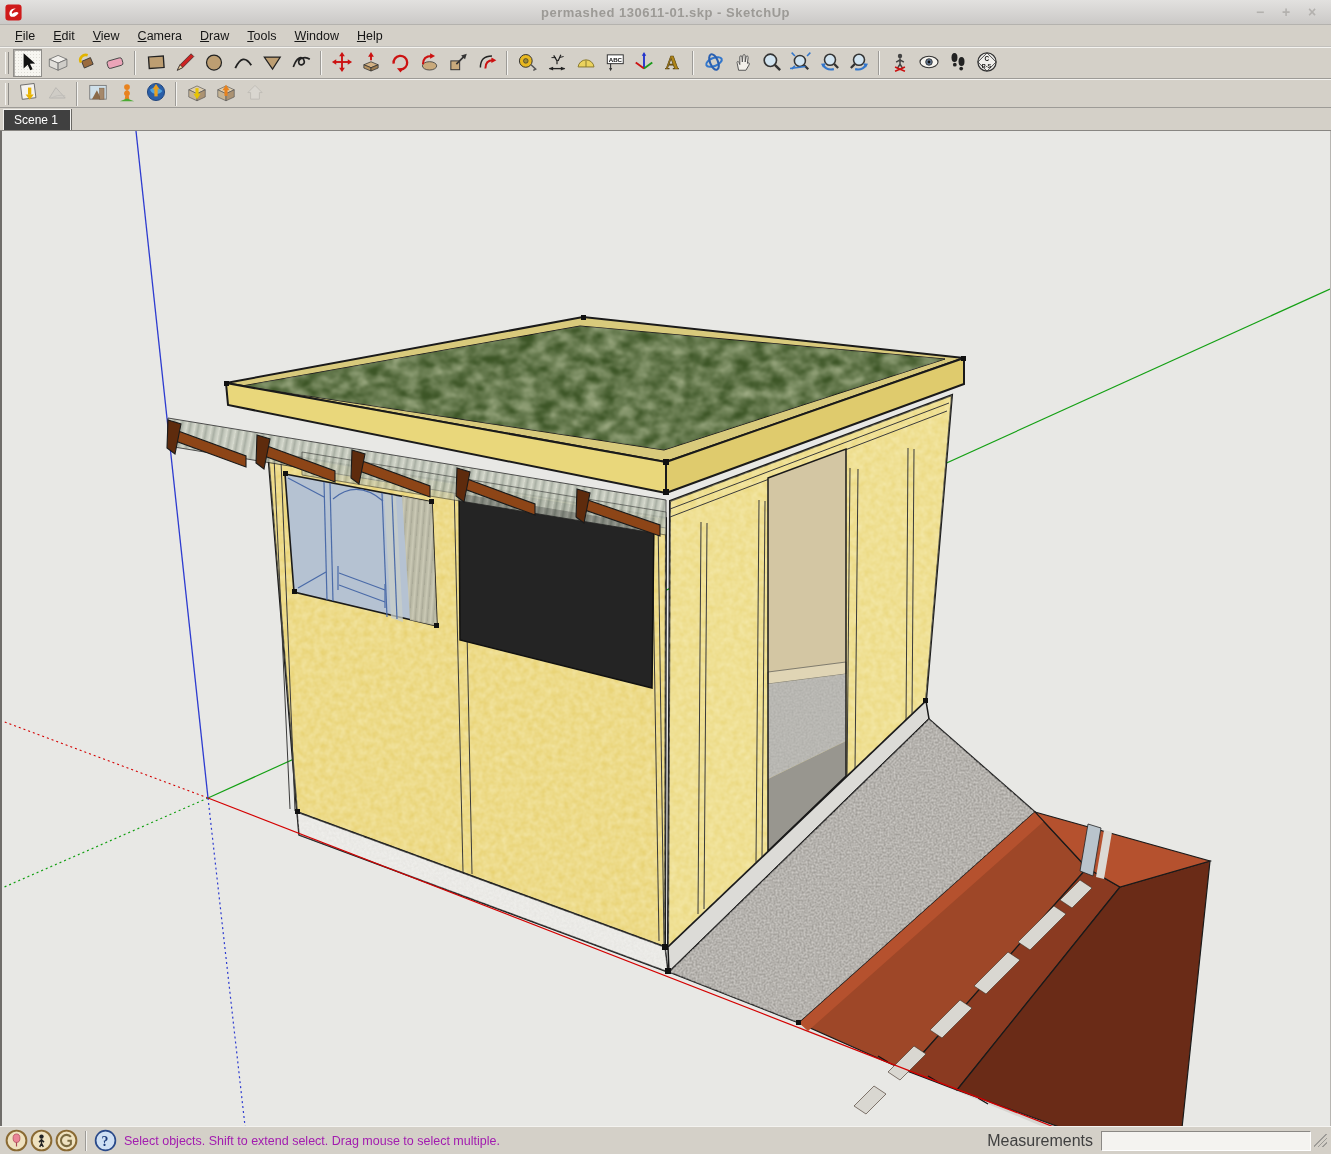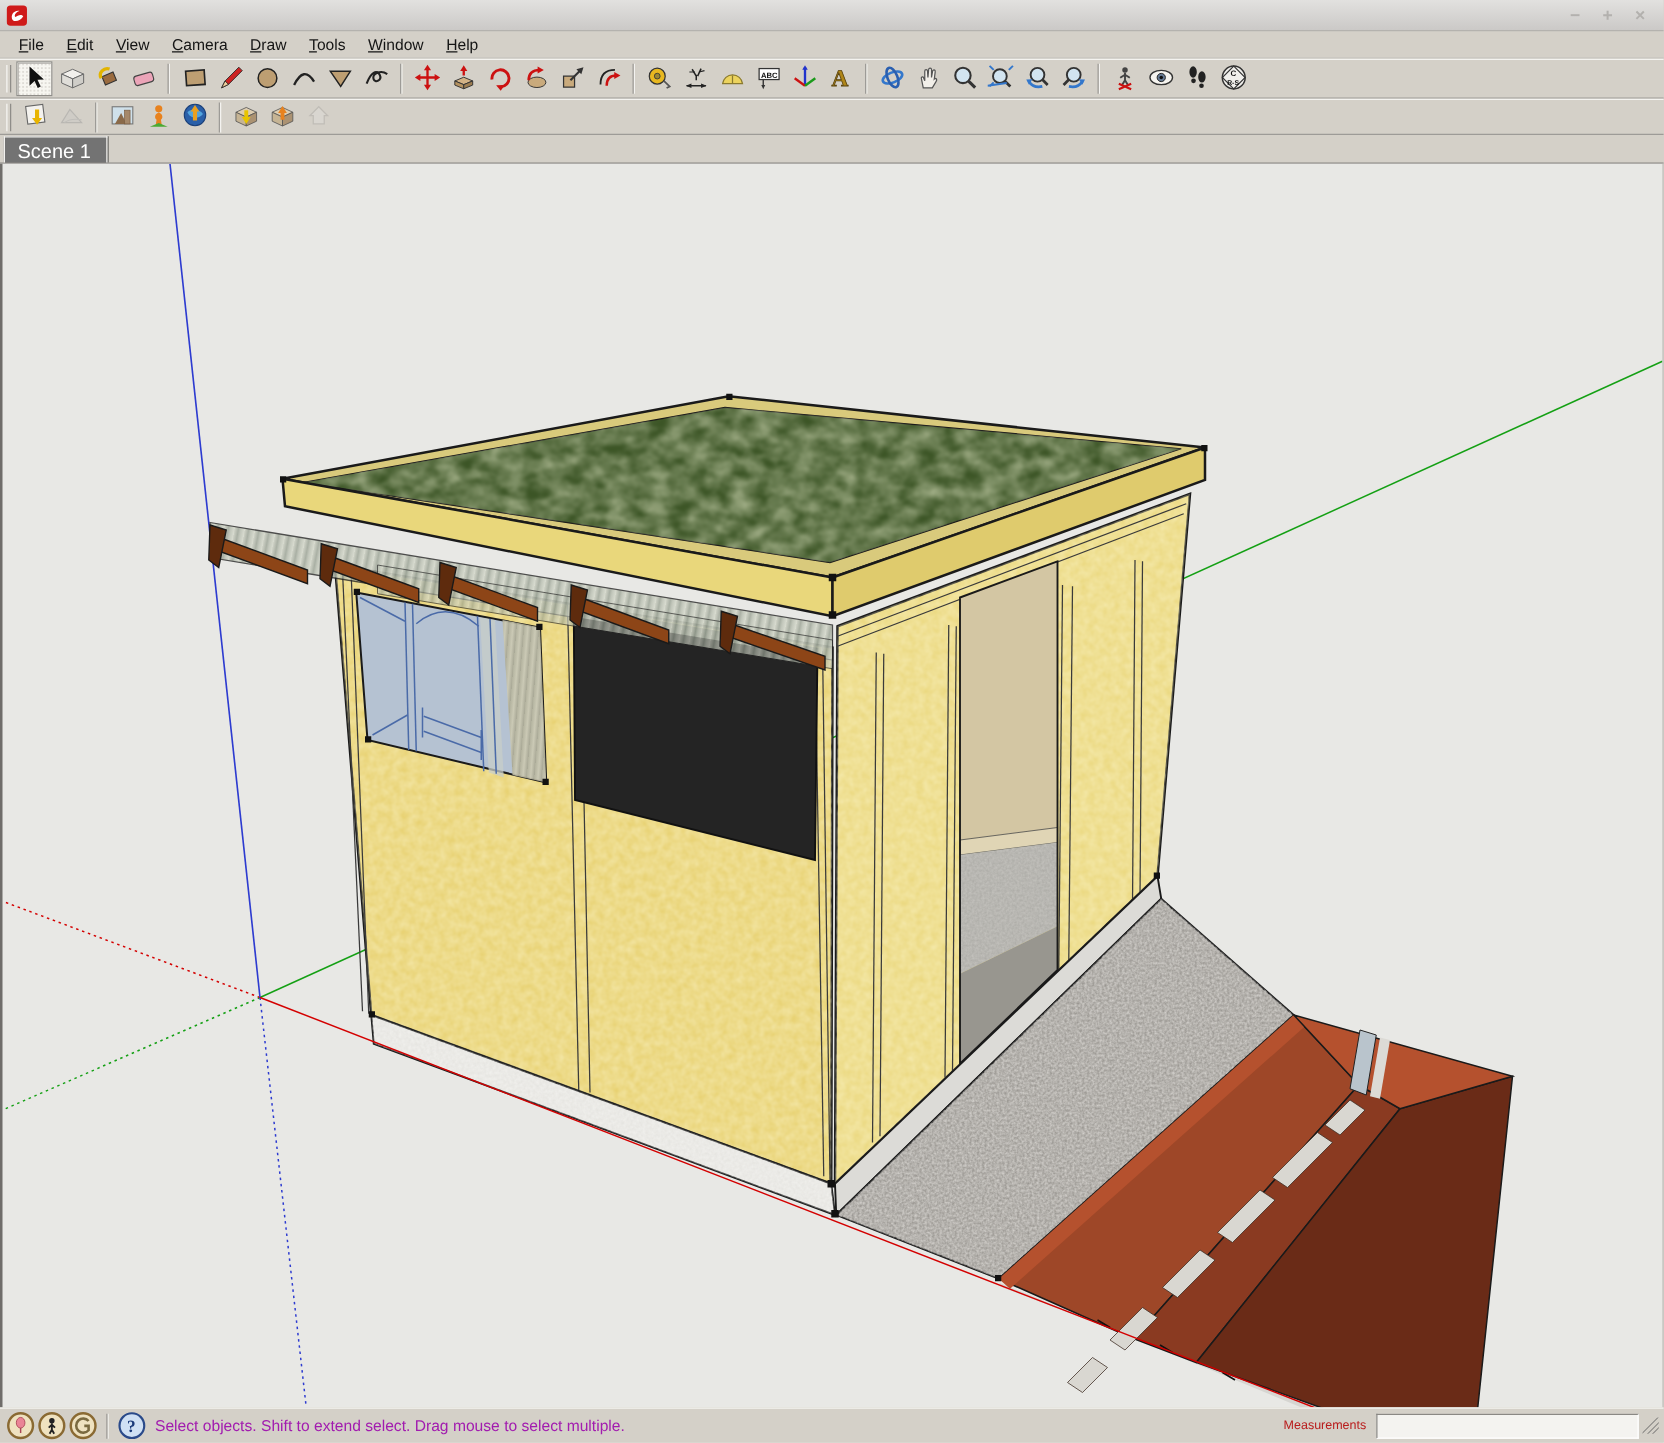--- a/index.html
+++ b/index.html
@@ -25,47 +25,48 @@
   .toolbar.row2{height:29px;flex:0 0 29px;}
   .tb-grip{width:4px;height:22px;border-left:1px solid #f6f5f2;border-right:1px solid #8f8d89;margin:0 4px 0 1px;}
   .tool-btn{width:29px;height:28px;display:flex;align-items:center;justify-content:center;background:transparent;border:1px solid transparent;padding:0;}
   .tool-btn svg{width:22px;height:22px;}
   .tool-btn.active{background:#f7f6f1;background-image:radial-gradient(#dedcd6 1px,transparent 1px);background-size:3px 3px;border:1px solid #8f8d89;box-shadow:inset 1px 1px 0 #aeaca8;}
   .tool-btn.disabled{opacity:.45;}
   .tb-sep{width:2px;height:24px;border-left:1px solid #9d9b97;border-right:1px solid #f4f3f0;margin:0 5px;}
 
   
   .scenebar{height:23px;flex:0 0 23px;background:#d4d0c8;display:flex;align-items:flex-end;padding-left:3px;border-bottom:1px solid #888682;}
-  .scene-tab{height:21px;padding:3px 12px 3px 10px;background:#737373;color:#fff;font-size:16px;border:1px solid #f2f1ee;border-bottom:none;box-shadow:1px 0 0 #6a6864;}
+  .scene-tab{height:21px;padding:3px 12px 3px 10px;background:#404040;color:#fff;font-size:12px;border:1px solid #f2f1ee;border-bottom:none;box-shadow:1px 0 0 #6a6864;}
 
   
   .viewport{flex:1 1 auto;position:relative;background:#e8e8e5;border-left:2px solid #6f6d6a;border-right:1px solid #b7b5b1;overflow:hidden;}
   .viewport svg{display:block;}
 
   
   .statusbar{height:28px;flex:0 0 28px;background:#d4d0c8;border-top:1px solid #f4f3f0;display:flex;align-items:center;padding:0 4px;position:relative;}
   .status-medal{width:23px;height:23px;margin:0 1px;}
   .status-sep{width:2px;height:20px;border-left:1px solid #9d9b97;border-right:1px solid #f4f3f0;margin:0 6px;}
   .status-msg{font-size:12.5px;color:#a21caf;margin-left:6px;}
-  .meas-label{margin-left:auto;font-size:10px;color:#b91c1c;padding-right:8px;}
+  .meas-label{margin-left:auto;font-size:16px;color:#404040;padding-right:8px;}
   .meas-box{width:210px;height:20px;background:#f4f3f0;border:1px solid #8a8884;border-right-color:#fff;border-bottom-color:#fff;font-size:12px;padding:0 4px;color:#111;}
   .grip{width:13px;height:13px;margin-left:3px;background:linear-gradient(135deg,transparent 45%,#9d9b97 45%,#9d9b97 52%,transparent 52%,transparent 62%,#9d9b97 62%,#9d9b97 69%,transparent 69%,transparent 79%,#9d9b97 79%,#9d9b97 86%,transparent 86%);}
 </style>
 </head>
 <body>
 
 <div class="window">
 
   <div class="titlebar">
     <span class="logo">
       <svg viewBox="0 0 20 20" width="17" height="17">
         <rect x="0.5" y="0.5" width="19" height="19" rx="3.5" fill="#cf1a1a"></rect>
         <path d="M6 14 C3.5 10 7 4.5 12.5 5.5 C9 7 7.2 9.5 8.4 11.4 C10.5 10 14 8 16 10.5 C14 14.5 8.5 16.5 6 14 Z" fill="#fff"></path>
       </svg>
     </span>
+    <span class="title-text">permashed 130611-01.skp - SketchUp</span>
     <span class="win-controls" id="win-controls">
         <button class="win-btn">−</button>
         <button class="win-btn">+</button>
         <button class="win-btn">×</button>
       </span>
   </div>
 
   <div class="menubar" id="menubar">
       <div class="menu-item"><u>F</u>ile</div>
       <div class="menu-item"><u>E</u>dit</div>

